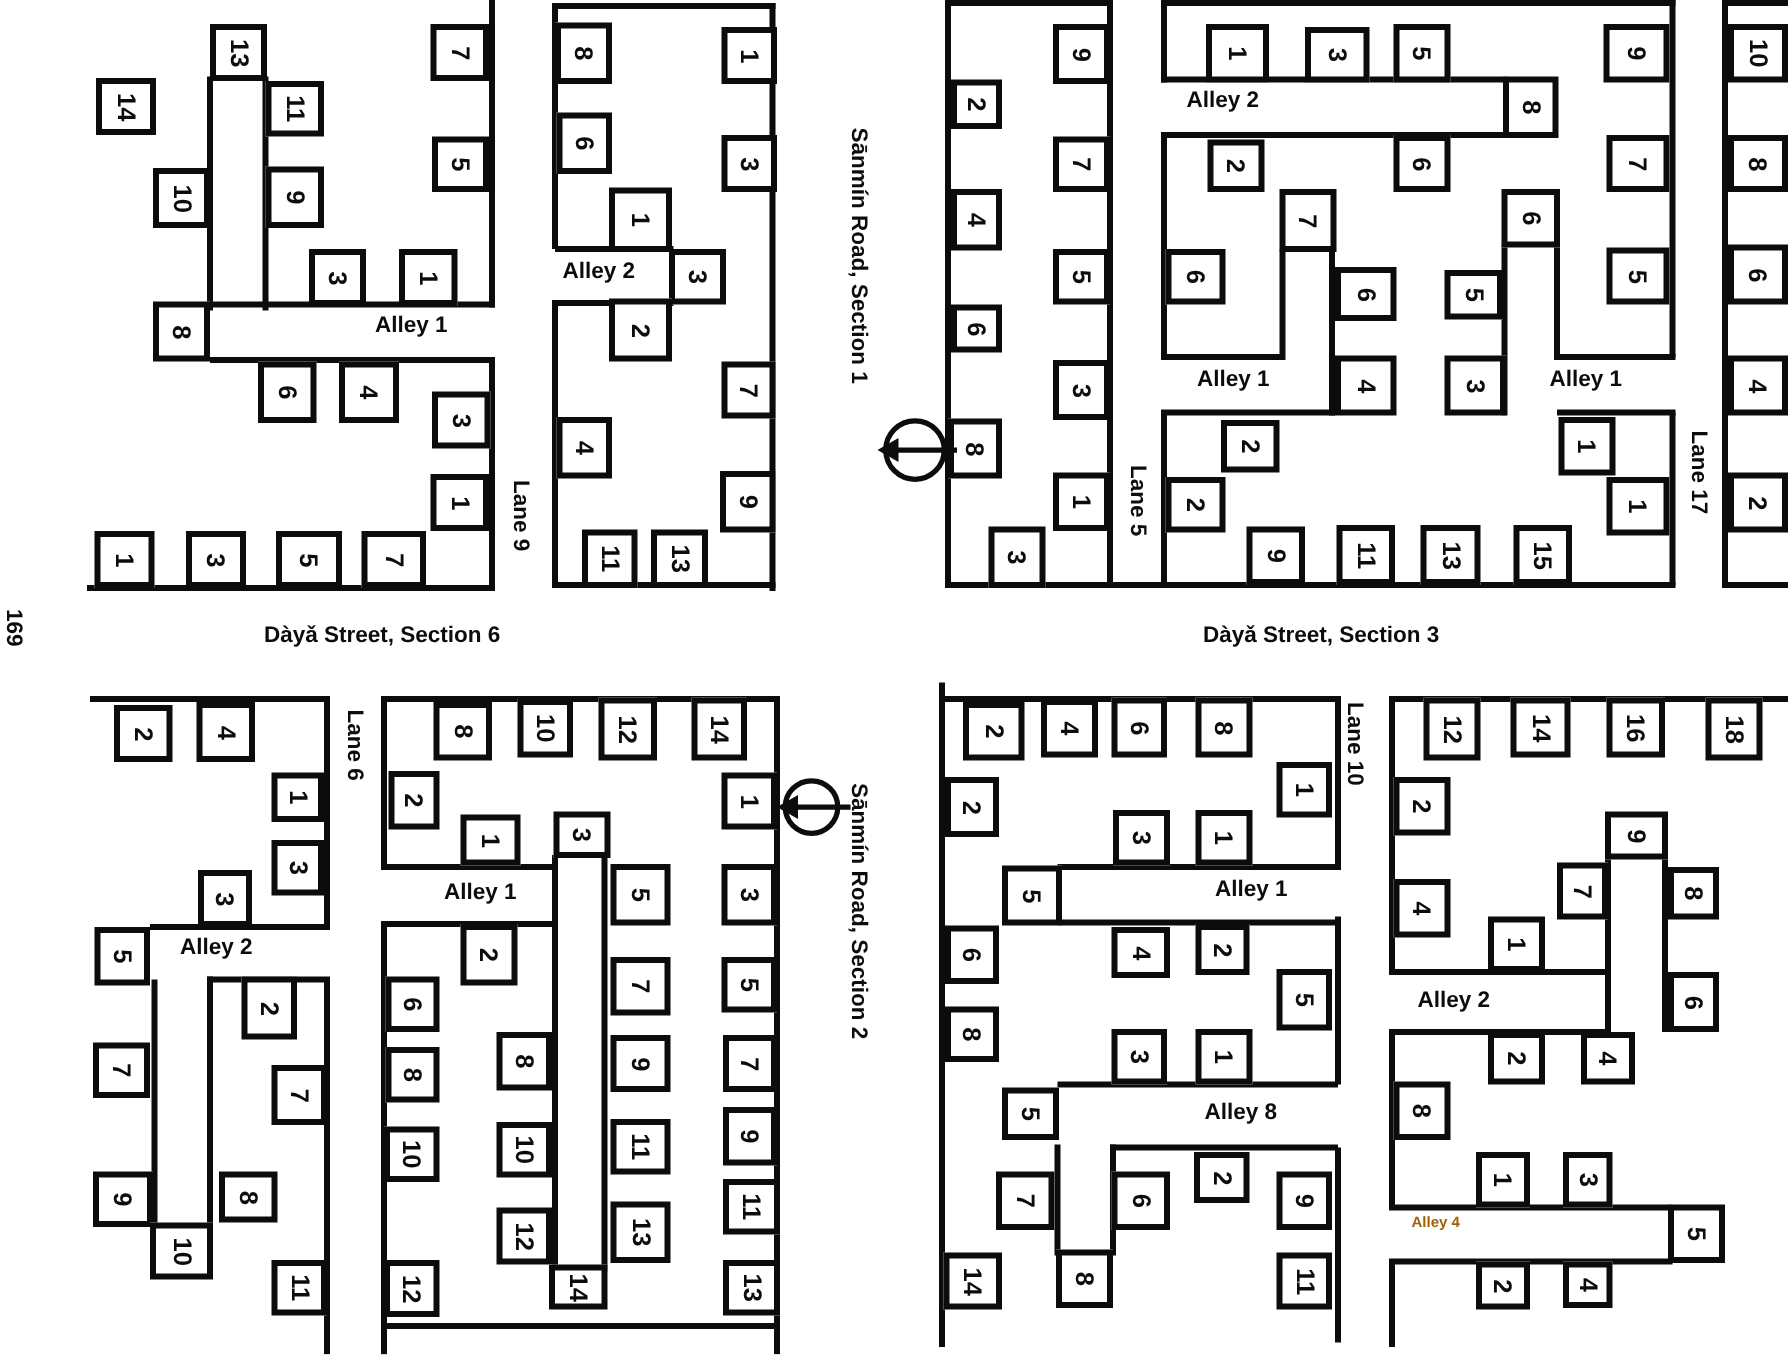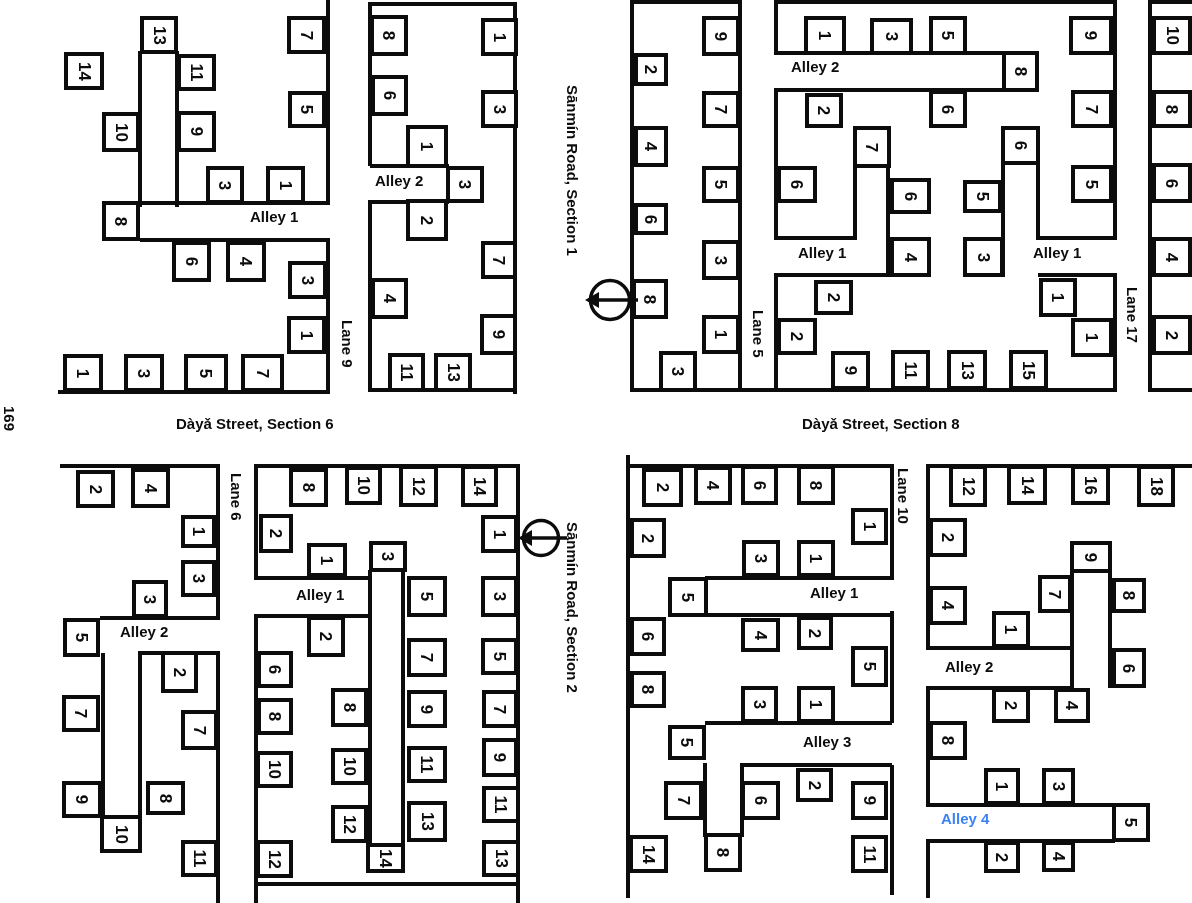--- a/index.html
+++ b/index.html
@@ -565,30 +565,30 @@
     <div class="lb" style="left: 250px; top: 209px; font-size: 15px; color: rgb(12, 12, 12);">Alley 1</div>
     <div class="lb" style="left: 375px; top: 173px; font-size: 15px; color: rgb(12, 12, 12);">Alley 2</div>
     <div class="lb rot" style="left: 339px; top: 320px; font-size: 15px; color: rgb(12, 12, 12);">Lane 9</div>
     <div class="lb rot" style="left: 564px; top: 85px; font-size: 15px; color: rgb(12, 12, 12);">Sānmín Road, Section 1</div>
     <div class="lb" style="left: 176px; top: 416px; font-size: 15px; color: rgb(12, 12, 12);">Dàyǎ Street, Section 6</div>
     <div class="lb" style="left: 791px; top: 59px; font-size: 15px; color: rgb(12, 12, 12);">Alley 2</div>
     <div class="lb" style="left: 798px; top: 245px; font-size: 15px; color: rgb(12, 12, 12);">Alley 1</div>
     <div class="lb" style="left: 1033px; top: 245px; font-size: 15px; color: rgb(12, 12, 12);">Alley 1</div>
     <div class="lb rot" style="left: 750px; top: 310px; font-size: 15px; color: rgb(12, 12, 12);">Lane 5</div>
     <div class="lb rot" style="left: 1124px; top: 287px; font-size: 15px; color: rgb(12, 12, 12);">Lane 17</div>
-    <div class="lb" style="left: 802px; top: 416px; font-size: 15px; color: rgb(12, 12, 12);">Dàyǎ Street, Section 8</div>
+    <div class="lb" style="left: 802px; top: 416px; font-size: 15px; color: rgb(12, 12, 12);">Dàyǎ Street, Section 3</div>
     <div class="lb rot" style="left: 228px; top: 473px; font-size: 15px; color: rgb(12, 12, 12);">Lane 6</div>
     <div class="lb" style="left: 120px; top: 624px; font-size: 15px; color: rgb(12, 12, 12);">Alley 2</div>
     <div class="lb" style="left: 296px; top: 587px; font-size: 15px; color: rgb(12, 12, 12);">Alley 1</div>
     <div class="lb rot" style="left: 564px; top: 522px; font-size: 15px; color: rgb(12, 12, 12);">Sānmín Road, Section 2</div>
     <div class="lb rot" style="left: 895px; top: 468px; font-size: 15px; color: rgb(12, 12, 12);">Lane 10</div>
     <div class="lb" style="left: 810px; top: 585px; font-size: 15px; color: rgb(12, 12, 12);">Alley 1</div>
-    <div class="lb" style="left: 803px; top: 734px; font-size: 15px; color: rgb(12, 12, 12);">Alley 3</div>
+    <div class="lb" style="left: 803px; top: 734px; font-size: 15px; color: rgb(12, 12, 12);">Alley 8</div>
     <div class="lb" style="left: 945px; top: 659px; font-size: 15px; color: rgb(12, 12, 12);">Alley 2</div>
-    <div class="lb" style="left: 941px; top: 811px; font-size: 15px; color: #3b82f6;">Alley 4</div>
+    <div class="lb" style="left: 941px; top: 811px; font-size: 10px; color: #a16207;">Alley 4</div>
     <div class="lb rot" style="left: 1px; top: 406px; font-size: 15px; color: rgb(12, 12, 12);">169</div>
     <div class="compass" style="left: 581px; top: 278px; width: 58px; height: 44px;">
       <svg width="58" height="44" viewBox="0 0 58 44">
         <circle cx="29" cy="22" r="19.5" fill="none" stroke="#0c0c0c" stroke-width="3.5"></circle>
         <line x1="57" y1="22" x2="7" y2="22" stroke="#0c0c0c" stroke-width="3.5"></line>
         <polygon points="4,22 18,14 18,30" fill="#0c0c0c"></polygon>
       </svg>
     </div>
     <div class="compass" style="left: 514px; top: 518px; width: 54px; height: 40px;">
       <svg width="54" height="40" viewBox="0 0 54 40">

